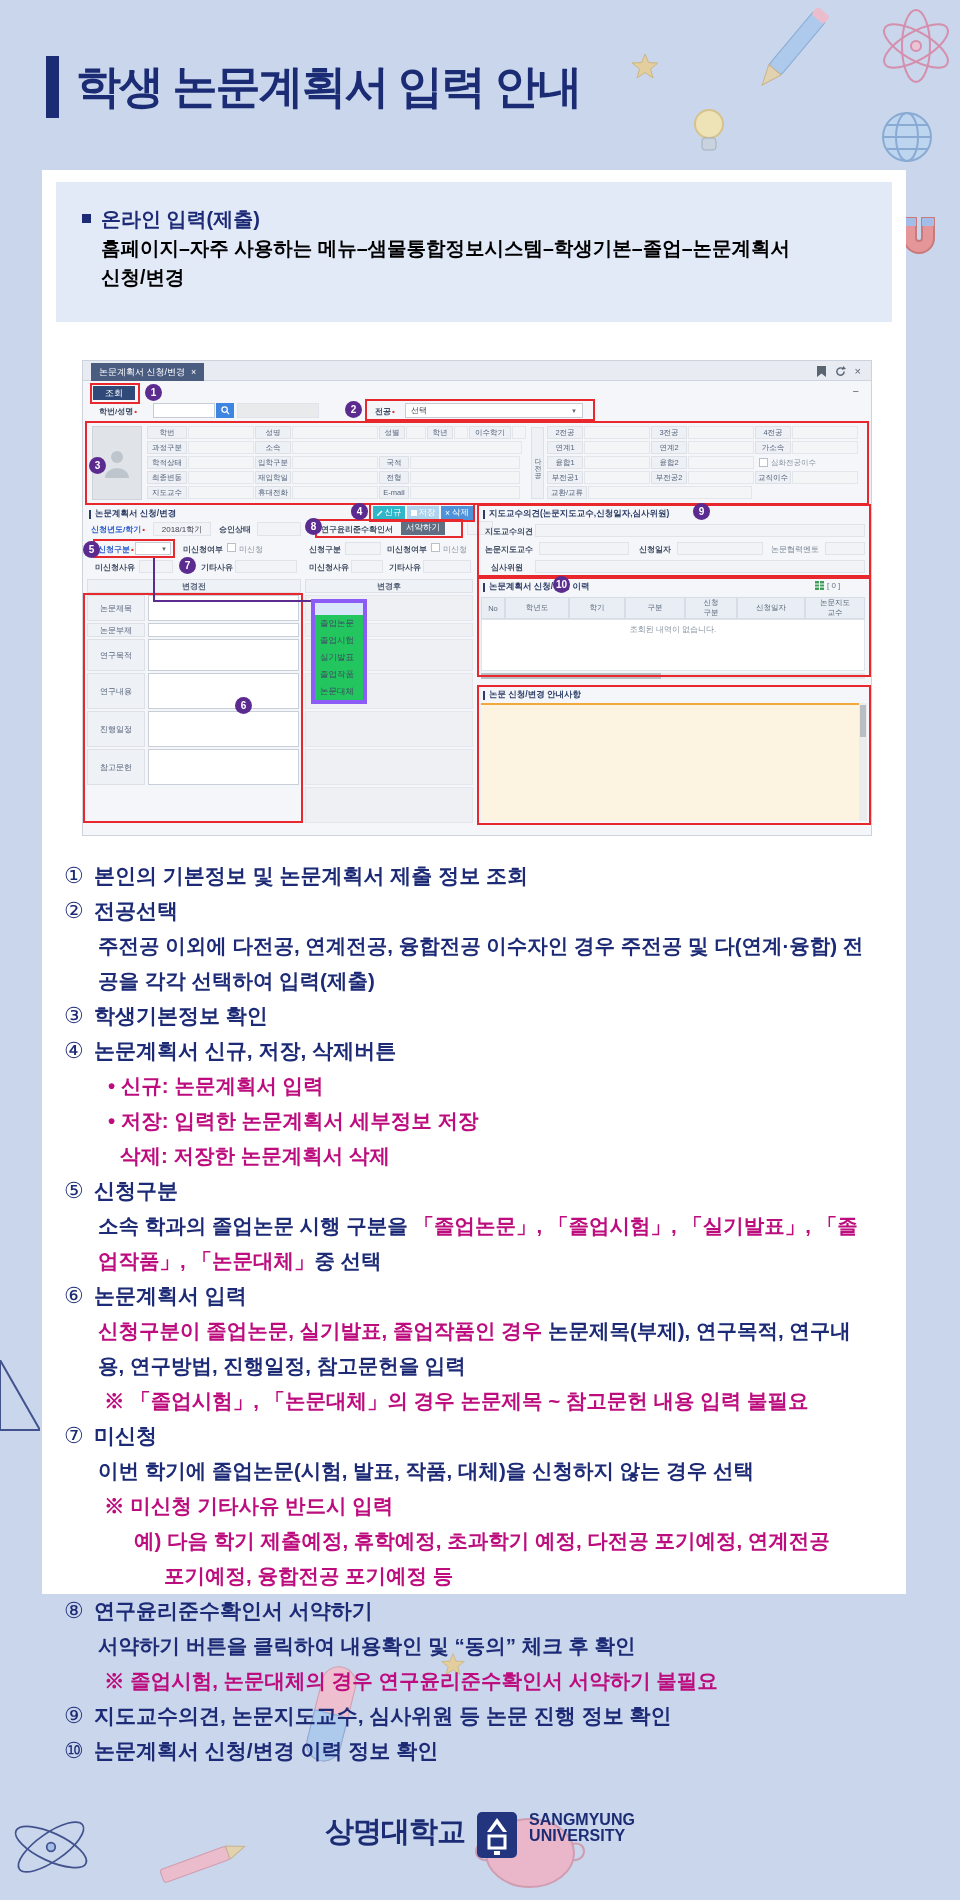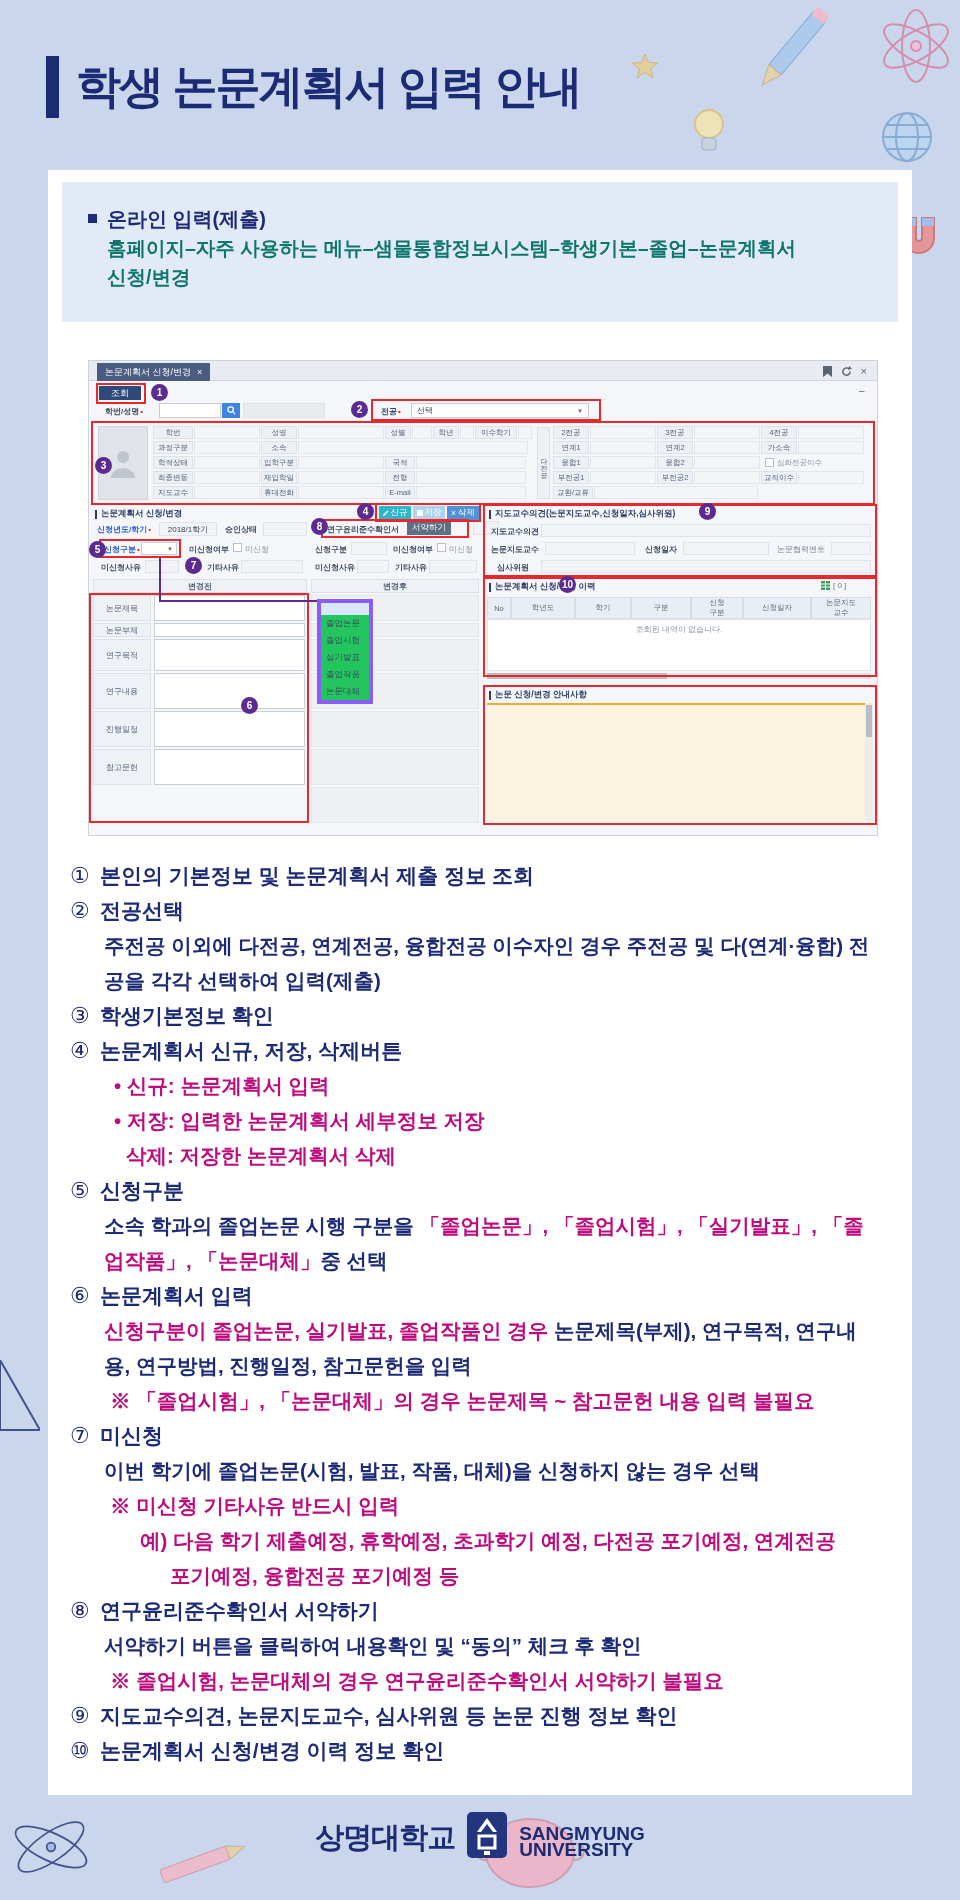--- a/index.html
+++ b/index.html
@@ -1,27 +1,27 @@
 <!DOCTYPE html>
 <html><head>
 <meta charset="utf-8">
 <style>
 *{margin:0;padding:0;box-sizing:border-box}
 html,body{width:960px;height:1900px;overflow:hidden}
 body{position:relative;background:#c9d6ec;font-family:"Liberation Sans",sans-serif}
 svg{display:block}
 .doodle{position:absolute;z-index:1;opacity:.85}
-.card{position:absolute;left:48px;top:170px;width:864px;height:1625px;background:#ffffff;z-index:2}
+.card{position:absolute;left:42px;top:170px;width:864px;height:1424px;background:#ffffff;z-index:2}
 .titleblock{position:absolute;left:46px;top:56px;z-index:3;display:flex;align-items:center}
 .tbar{width:13px;height:62px;background:#1c2c74;margin-right:17px}
 .title{font-size:45px;font-weight:bold;color:#1c2c74;letter-spacing:-2px}
 .infobox{position:absolute;left:14px;top:12px;width:836px;height:140px;background:#e2e9f7;padding:22px 26px;color:#1d2b76}
 .ib-line{display:flex;align-items:flex-start;font-weight:bold;font-size:20px;line-height:30px}
 .sqbul{display:inline-block;width:9px;height:9px;background:#1d2b76;margin:10px 10px 0 0;flex:none}
-.ib-body{padding-left:19px;font-weight:bold;font-size:19.5px;line-height:29px;color:#0f766e}
+.ib-body{padding-left:19px;font-weight:bold;font-size:19.5px;line-height:29px;color:#000000}
 
 .window{position:absolute;left:40px;top:190px;width:790px;height:476px;background:#f4f6f9;border:1px solid #ccd3dc;font-size:8px;color:#445;z-index:2}
 .abs{position:absolute}
 .tabstrip{position:absolute;left:0;top:0;width:100%;height:20px;background:#e8ecf2;border-bottom:1px solid #cfd5de}
 .tab{position:absolute;left:8px;top:2px;height:18px;background:#4a5c80;color:#fff;font-size:9px;display:flex;align-items:center;padding:0 8px;gap:6px}
 .chrome{position:absolute;right:10px;top:4px;display:flex;gap:9px;align-items:center;color:#5a6572;font-size:10px}
 .btn-dark{background:#2f4a78;color:#fff;font-size:9px;display:flex;align-items:center;justify-content:center}
 .rb{position:absolute;border:2px solid #e8282d;z-index:6;pointer-events:none}
 .cc{position:absolute;width:17px;height:17px;border-radius:50%;background:#5b2b90;color:#fff;font-size:10px;font-weight:bold;display:flex;align-items:center;justify-content:center;z-index:7}
 .w-lbl{position:absolute;font-size:8px;color:#3f4c63;font-weight:bold;white-space:nowrap}
@@ -52,23 +52,23 @@
 .l{line-height:35px;font-weight:bold;font-size:21px;display:block}
 .inum{display:inline-block;width:30px;font-weight:normal;font-size:22px}
 .ibody{padding-left:34px;font-size:20.5px}
 .ibul{padding-left:44px;font-size:20.5px}
 .inote{padding-left:40px;font-size:20.5px}
 .iex{padding-left:70px;font-size:20.5px}
 .iex2{padding-left:100px;font-size:20.5px}
 .navy{color:#1d2b76}
 .mag{color:#bc0c7e}
 
-.footer{position:absolute;left:0;top:1812px;width:960px;display:flex;align-items:flex-end;justify-content:center;gap:12px;z-index:3}
+.footer{position:absolute;left:0;top:1812px;width:960px;display:flex;align-items:flex-start;justify-content:center;gap:12px;z-index:3}
 .f-kr{font-size:29px;font-weight:bold;color:#1c2c74;letter-spacing:-1px}
-.f-en{font-size:19px;font-weight:bold;color:#1c2c74;line-height:16px;letter-spacing:0}
+.f-en{font-size:16px;font-weight:bold;color:#1c2c74;line-height:16px;letter-spacing:0}
 </style>
 </head>
 <body>
 
 <svg class="doodle" style="right:2px;top:4px" width="84" height="84" viewBox="0 0 84 84">
     <g fill="none" stroke="#d783a2" stroke-width="2">
       <ellipse cx="42" cy="42" rx="36" ry="14" transform="rotate(30 42 42)"></ellipse>
       <ellipse cx="42" cy="42" rx="36" ry="14" transform="rotate(-30 42 42)"></ellipse>
       <ellipse cx="42" cy="42" rx="36" ry="14" transform="rotate(90 42 42)"></ellipse>
       <circle cx="42" cy="42" r="5" fill="#f2c3d2"></circle>

